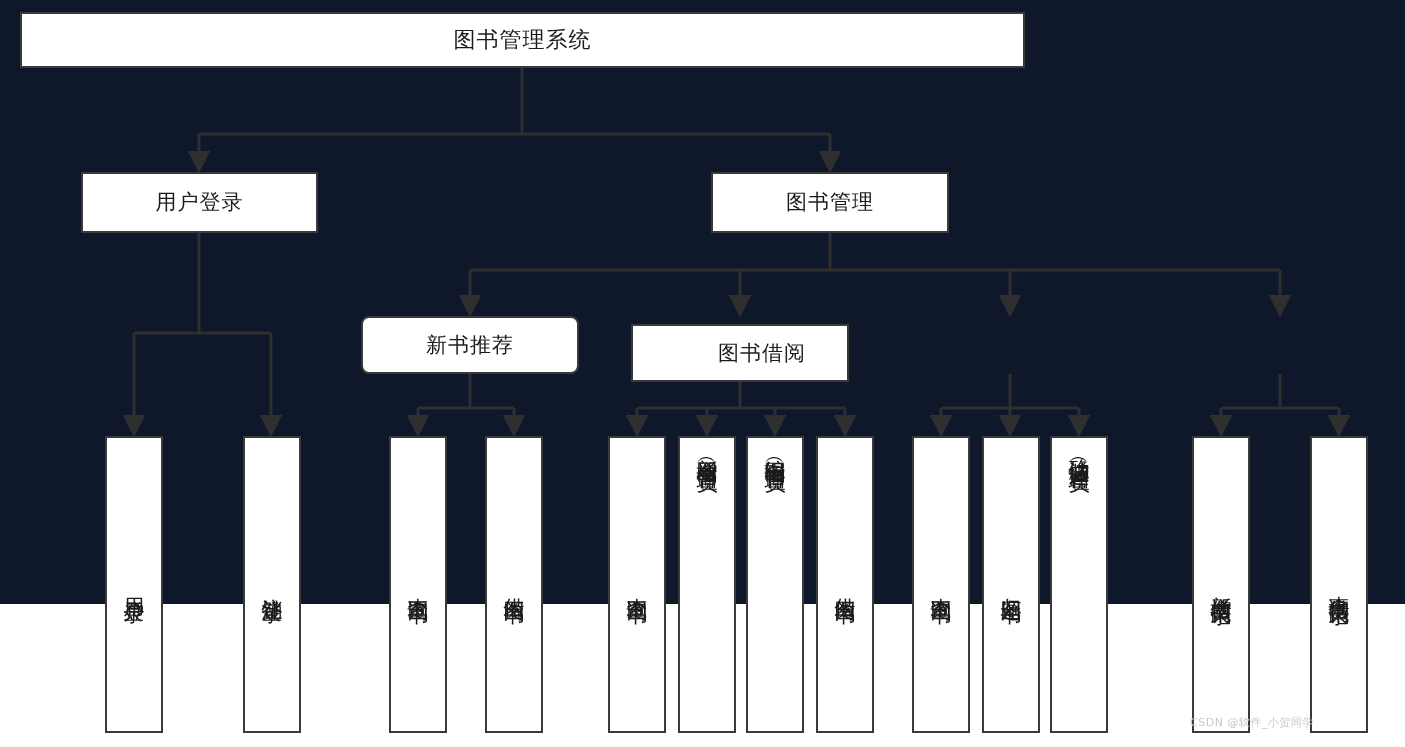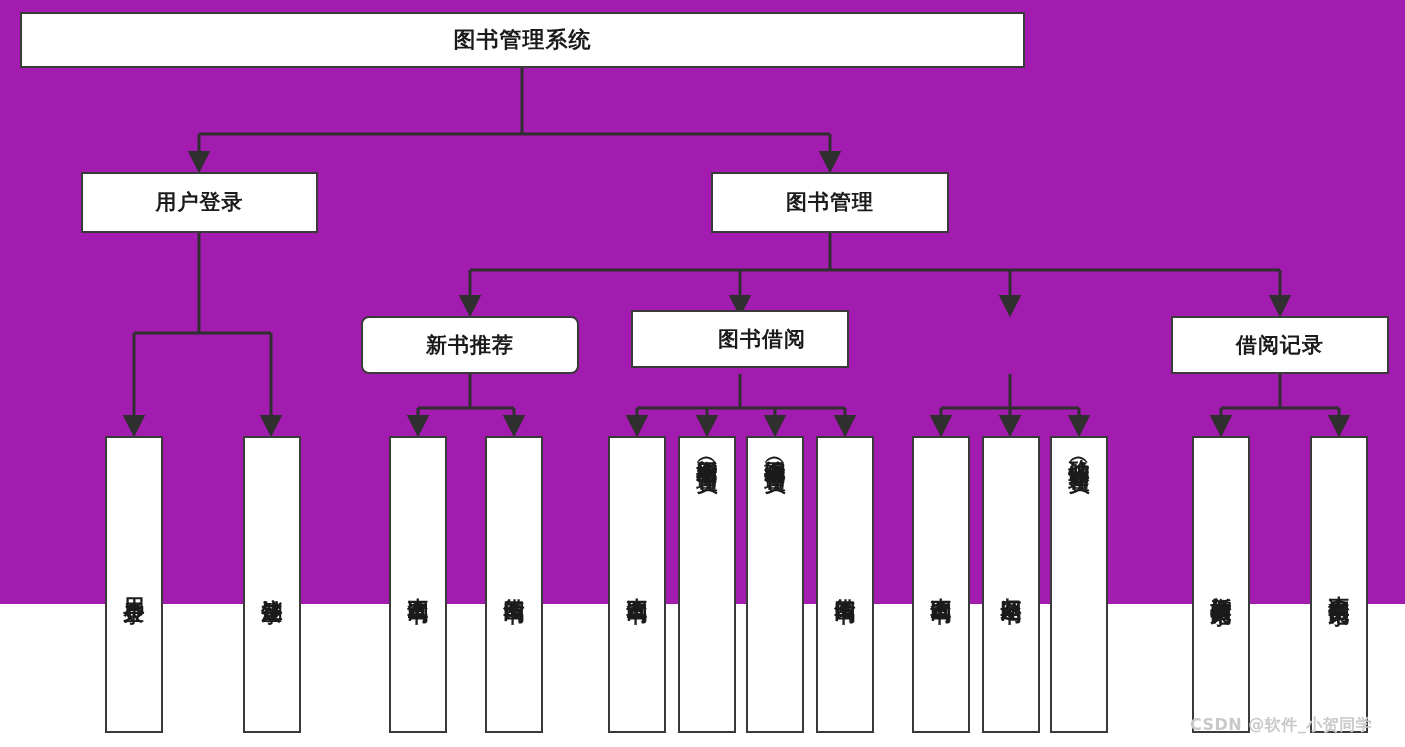--- a/index.html
+++ b/index.html
@@ -1,20 +1,20 @@
 <!DOCTYPE html>
 <html><head>
 <meta charset="utf-8">
 <style>
   html,body{margin:0;padding:0;background:#ffffff;}
   body{
     font-family:"DejaVu Sans","Liberation Sans",sans-serif;
     width:1405px;height:747px;overflow:hidden;
   }
-  #stage{position:relative;width:1405px;height:604px;background:#a21caf;font-weight:bold;}
+  #stage{position:relative;width:1405px;height:604px;background:#0f172a;}
 
   svg.wires{position:absolute;left:0;top:0;width:1405px;height:747px;pointer-events:none;}
 
   .node{
     position:absolute;
     box-sizing:border-box;
     background:#ffffff;
     border:2px solid #3a3a3a;
     display:flex;
     align-items:center;
@@ -47,21 +47,21 @@
     text-orientation:upright;
     font-size:21px;
     letter-spacing:2px;
     line-height:1.05;
   }
   .node.vert.center{align-items:center;padding-top:0;}
 
   .watermark{
     position:absolute;
     color:#c9c9c9;
-    font-size:16px;
+    font-size:11px;
     letter-spacing:0.5px;
     white-space:nowrap;
     user-select:none;
   }
 </style>
 </head>
 <body>
 
 <div id="stage">
 
@@ -124,28 +124,25 @@
   </div>
 
   <div class="node horiz" style="left:711px;top:172px;width:238px;height:61px;">
     <span class="lbl">图书管理</span>
   </div>
 
   <div class="node horiz" style="left:361px;top:316px;width:218px;height:58px;border-radius:8px;">
     <span class="lbl">新书推荐</span>
   </div>
 
-  <div class="node horiz" style="left:631px;top:310px;width:218px;height:58px;padding-left:44px;">
+  <div class="node horiz" style="left:631px;top:324px;width:218px;height:58px;padding-left:44px;">
     <span class="lbl">图书借阅</span>
   </div>
 
 
-  <div class="node horiz" style="left:1171px;top:316px;width:218px;height:58px;">
-    <span class="lbl">借阅记录</span>
-  </div>
 
   <div class="node vert center" style="left:105px;top:436px;width:58px;height:297px;">
     <span class="lbl">用户登录</span>
   </div>
 
   <div class="node vert center" style="left:243px;top:436px;width:58px;height:297px;">
     <span class="lbl">注销登录</span>
   </div>
 
   <div class="node vert center" style="left:389px;top:436px;width:58px;height:297px;">

